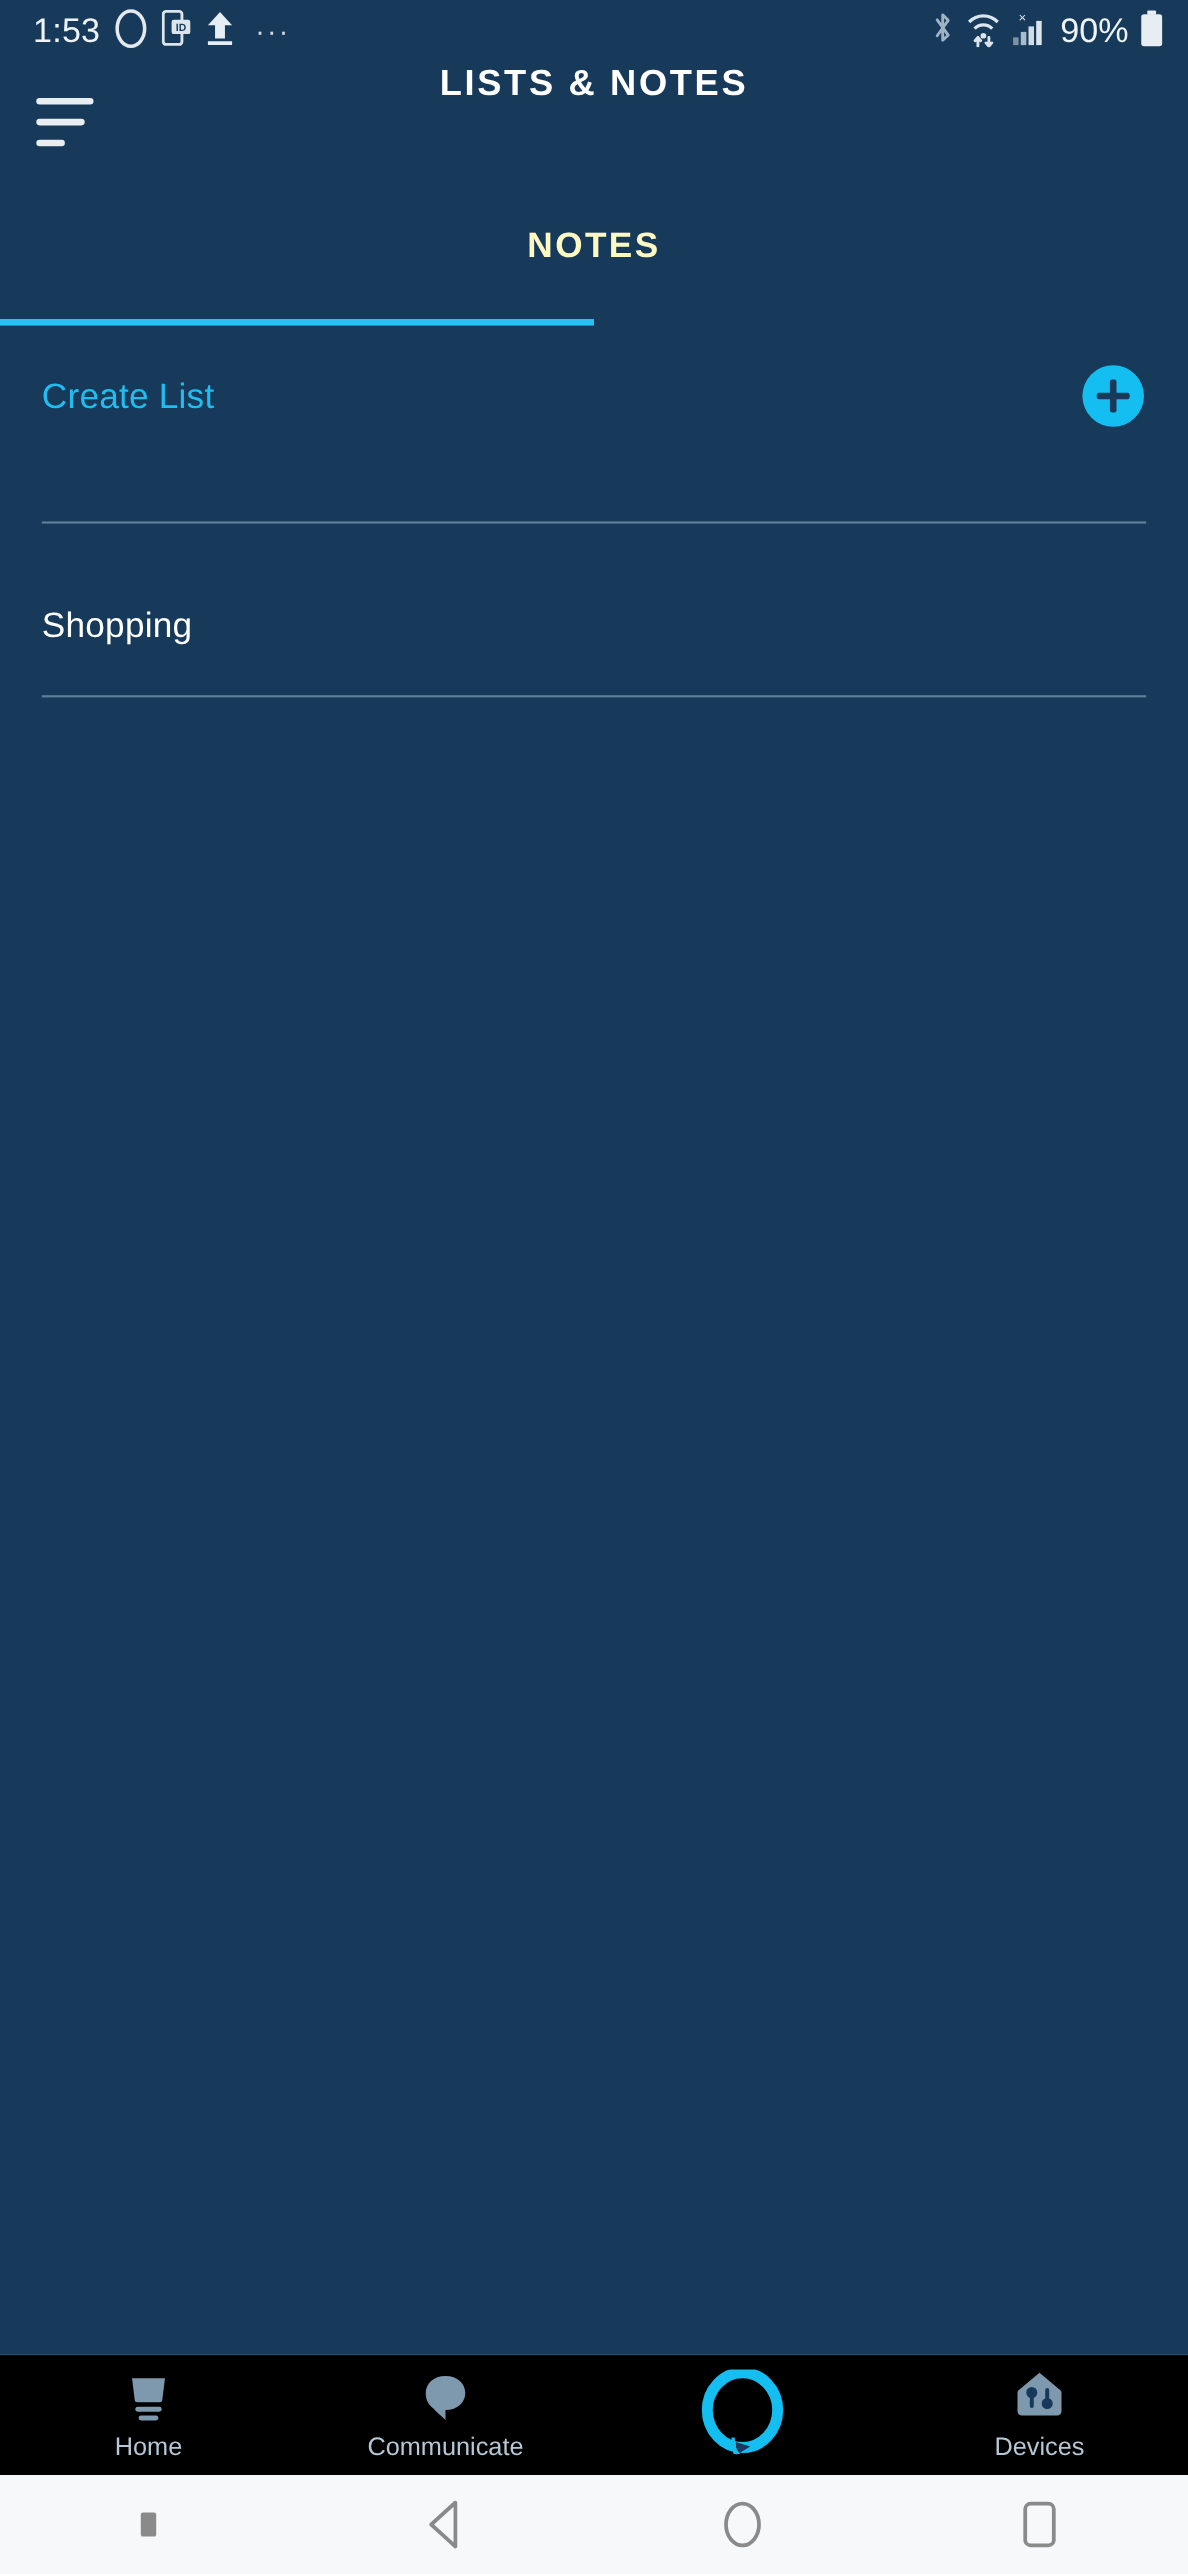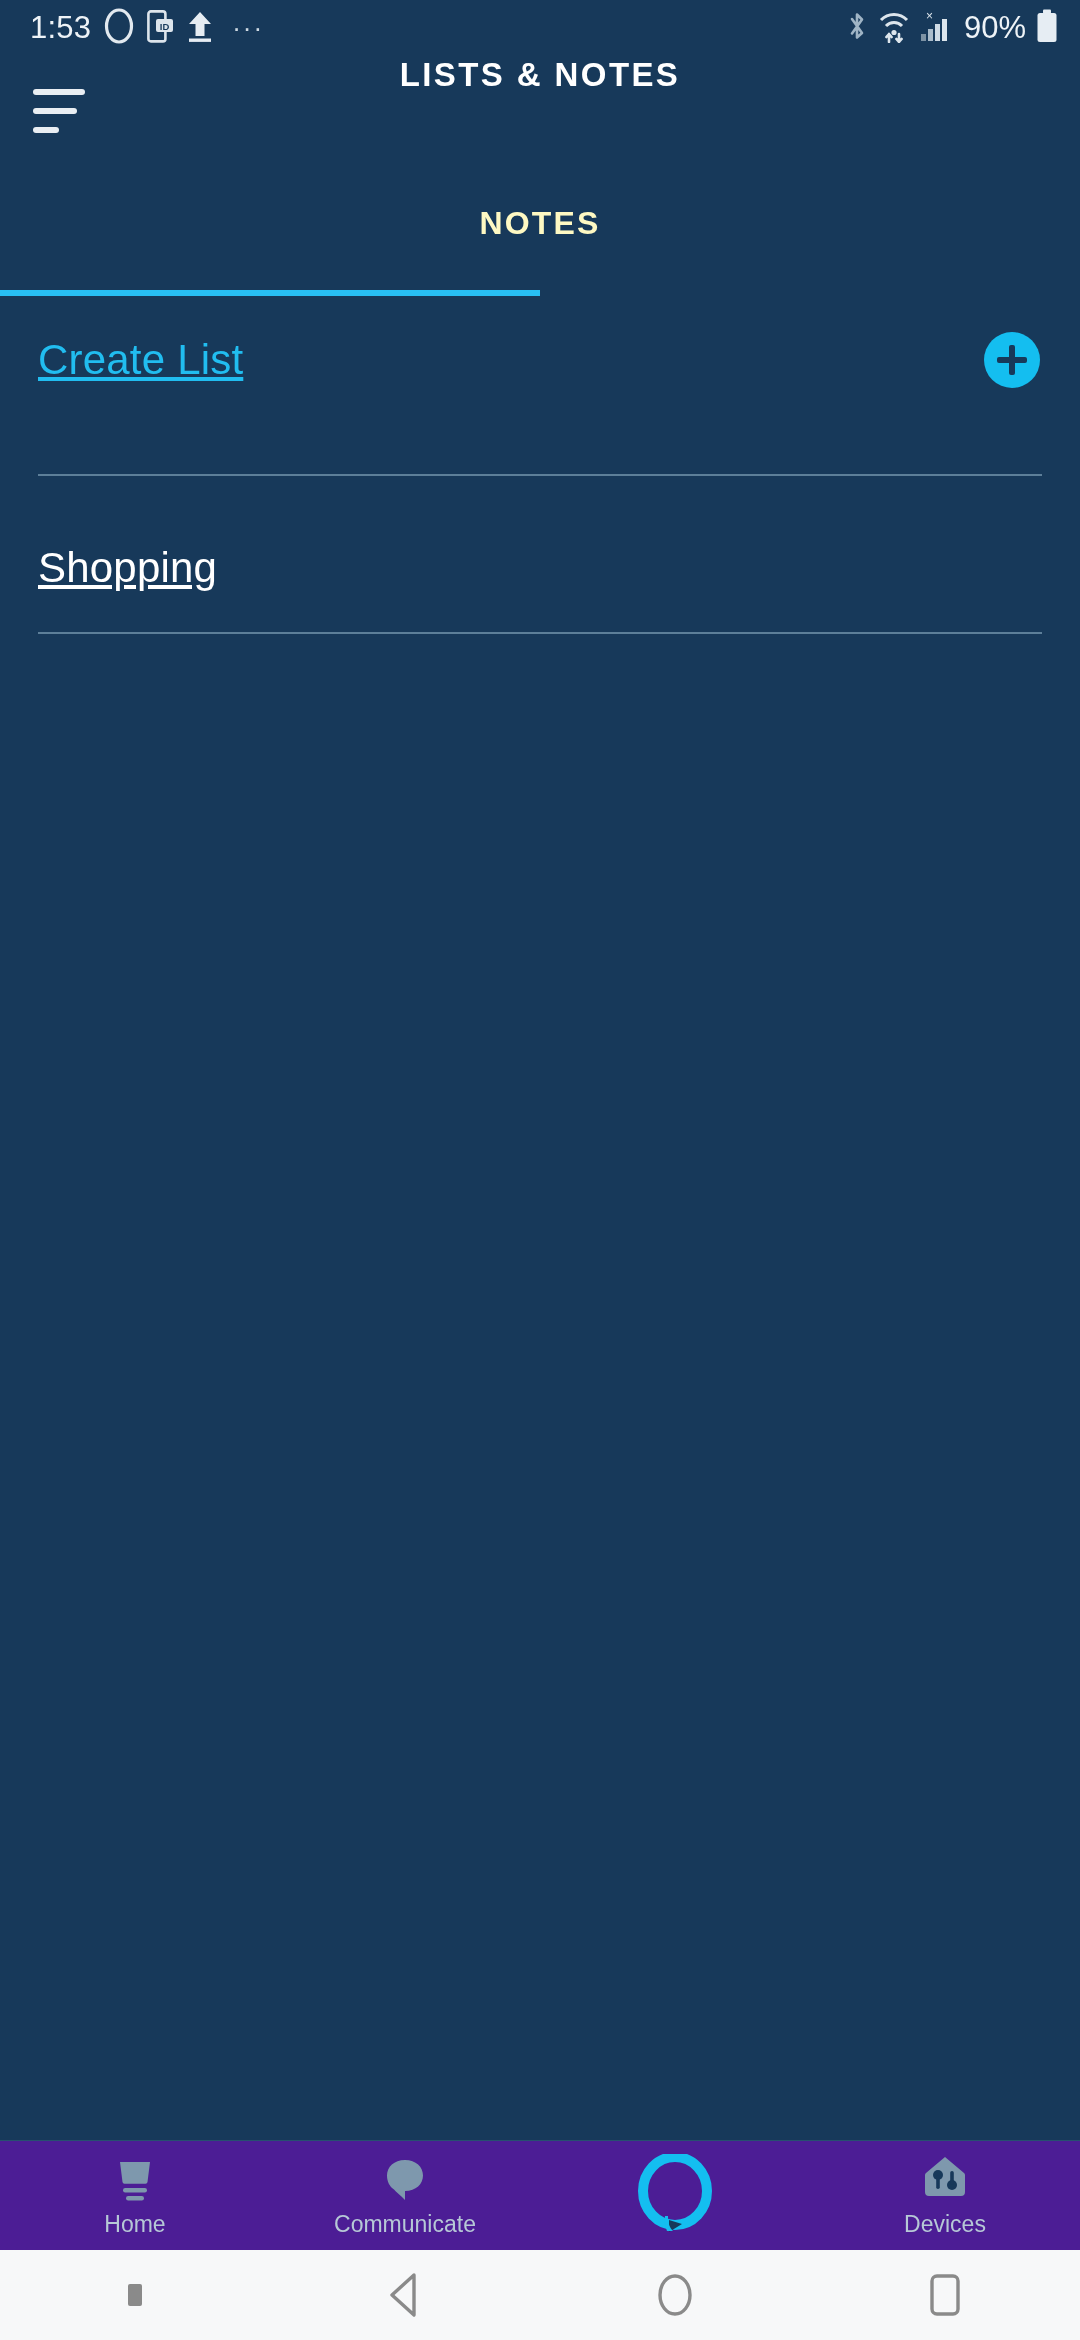--- a/index.html
+++ b/index.html
@@ -39,34 +39,34 @@
   .tab { flex:1; display:flex; align-items:center; justify-content:center;
          font-size:32px; font-weight:bold; letter-spacing:2.2px; cursor:pointer; padding-bottom:16px;}
   .tab.active { color:#ffffff; }
   .tab.inactive { color:#fef9c3; }
   .tab-underline { position:absolute; left:0; bottom:0; width:50%; height:6px; background:#28c0f5; }
 
   
   .listbody { flex:1 1 auto; overflow:hidden; }
   .row { height:128px; display:flex; align-items:center; justify-content:space-between;
          padding:0 40px 0 38px; cursor:pointer; }
-  .row-label { font-size:42px; color:#ffffff; letter-spacing:.2px;text-decoration:underline; }
+  .row-label { font-size:32px; color:#ffffff; letter-spacing:.2px; }
   .row.create .row-label { color:#21bdf0; }
   .plus-btn { width:56px; height:56px; border-radius:50%; background:#14bef0;
               display:flex; align-items:center; justify-content:center; flex:0 0 56px; cursor:pointer; position:relative; }
   .plus-btn:before, .plus-btn:after { content:""; position:absolute; background:#17395a; border-radius:2px; }
   .plus-btn:before { width:30px; height:6px; }
   .plus-btn:after  { width:6px; height:30px; }
   .divider { height:2px; background:#5d7f99; margin:0 38px; }
   .sp-after-create { height:50px; }
   .sp-small { height:28px; }
 
   
   .bottomnav { flex:0 0 110px; height:110px; display:flex; align-items:flex-end;
-               border-top:1px solid #26506f; background:#4c1d95; }
+               border-top:1px solid #26506f; background:#000000; }
   .nav-item { flex:1; display:flex; flex-direction:column; align-items:center; justify-content:center;
               gap:6px; cursor:pointer; height:100%; }
   .nav-label { font-size:23px; color:#b6c8d6; }
   .nav-icon { height:52px; display:flex; align-items:center; justify-content:center; }
   .nav-item.center .nav-icon { height:78px; }
 
   
   .androidnav { flex:0 0 90px; height:90px; background:#f7f8f9;
                 display:flex; align-items:center; }
   .an-slot { flex:1; display:flex; align-items:center; justify-content:center; cursor:pointer; }

